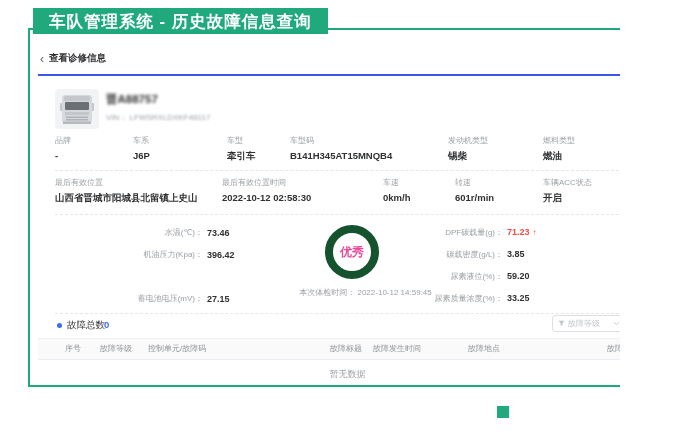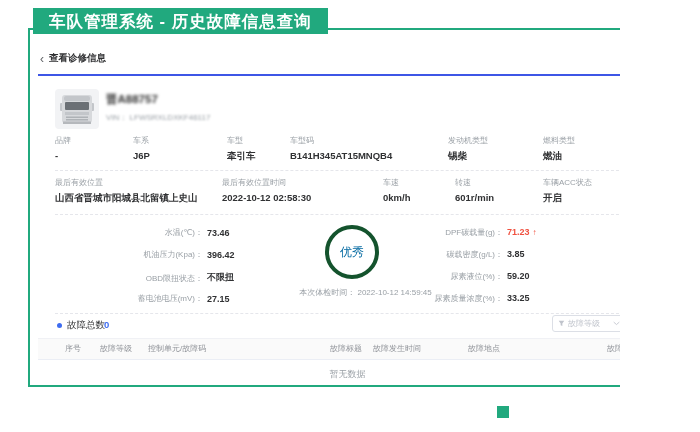--- a/index.html
+++ b/index.html
@@ -35,23 +35,23 @@
   .div1{top:94px}.div2{top:138px}.div3{top:237px}
 
   .metric { position:absolute; display:flex; align-items:baseline; white-space:nowrap; }
   .metric .m-label { width:118px; text-align:right; font-size:8px; color:#9aa0a6; }
   .metric .m-value { font-size:9px; font-weight:700; color:#303133; margin-left:4px; }
   .ml { left:47px;align-items:flex-end; } .mr { left:349px; } .mr .m-label { width:116px; }
   .mt1{top:151px}.mt2{top:173px}.mt3{top:195px}.mt4{top:217px}
   .red { color:#f0503f !important; }
   .arrow { font-size:8px; color:#f0503f; margin-left:3px; }
 
-  .circle { position:absolute; left:287px; top:149px; width:54px; height:54px; border:4px solid #14532d;
+  .circle { position:absolute; left:287px; top:149px; width:54px; height:54px; border:8px solid #14532d;
             border-radius:50%; display:flex; align-items:center; justify-content:center;
-            font-size:12px; font-weight:400; color:#0369a1; background:#fff; }
+            font-size:12px; font-weight:700; color:#ec4899; background:#fff; }
   .checktime { position:absolute; left:240px; top:211px; width:175px; text-align:center;
                font-size:8px; color:#9aa0a6; white-space:nowrap; }
 
   .dot { position:absolute; left:19px; top:247px; width:5px; height:5px; border-radius:50%; background:#3e6cf0; }
   .fault-title { position:absolute; left:29px; top:243px; font-size:9.5px; font-weight:400; color:#303133; }
   .fault-count { position:absolute; left:66px; top:243px; font-size:9.5px; font-weight:600; color:#3e6cf0; }
 
   .select { position:absolute; left:514px; top:239px; width:74px; height:17px; background:#fff;
             border:1px solid #dcdfe6; border-radius:3px; display:flex; align-items:center;
             padding:0 5px; gap:3px; cursor:pointer; }
@@ -156,24 +156,20 @@
     <div class="divider div2"></div>
 
     <div class="metric ml mt1">
       <span class="m-label">水温(℃)：</span>
       <span class="m-value">73.46</span>
     </div>
     <div class="metric ml mt2">
       <span class="m-label">机油压力(Kpa)：</span>
       <span class="m-value">396.42</span>
     </div>
-    <div class="metric ml mt3">
-      <span class="m-label">OBD限扭状态：</span>
-      <span class="m-value">不限扭</span>
-    </div>
     <div class="metric ml mt4">
       <span class="m-label">蓄电池电压(mV)：</span>
       <span class="m-value">27.15</span>
     </div>
 
     <div class="metric mr mt1">
       <span class="m-label">DPF碳载量(g)：</span>
       <span class="m-value red">71.23</span>
       <span class="arrow">↑</span>
     </div>

